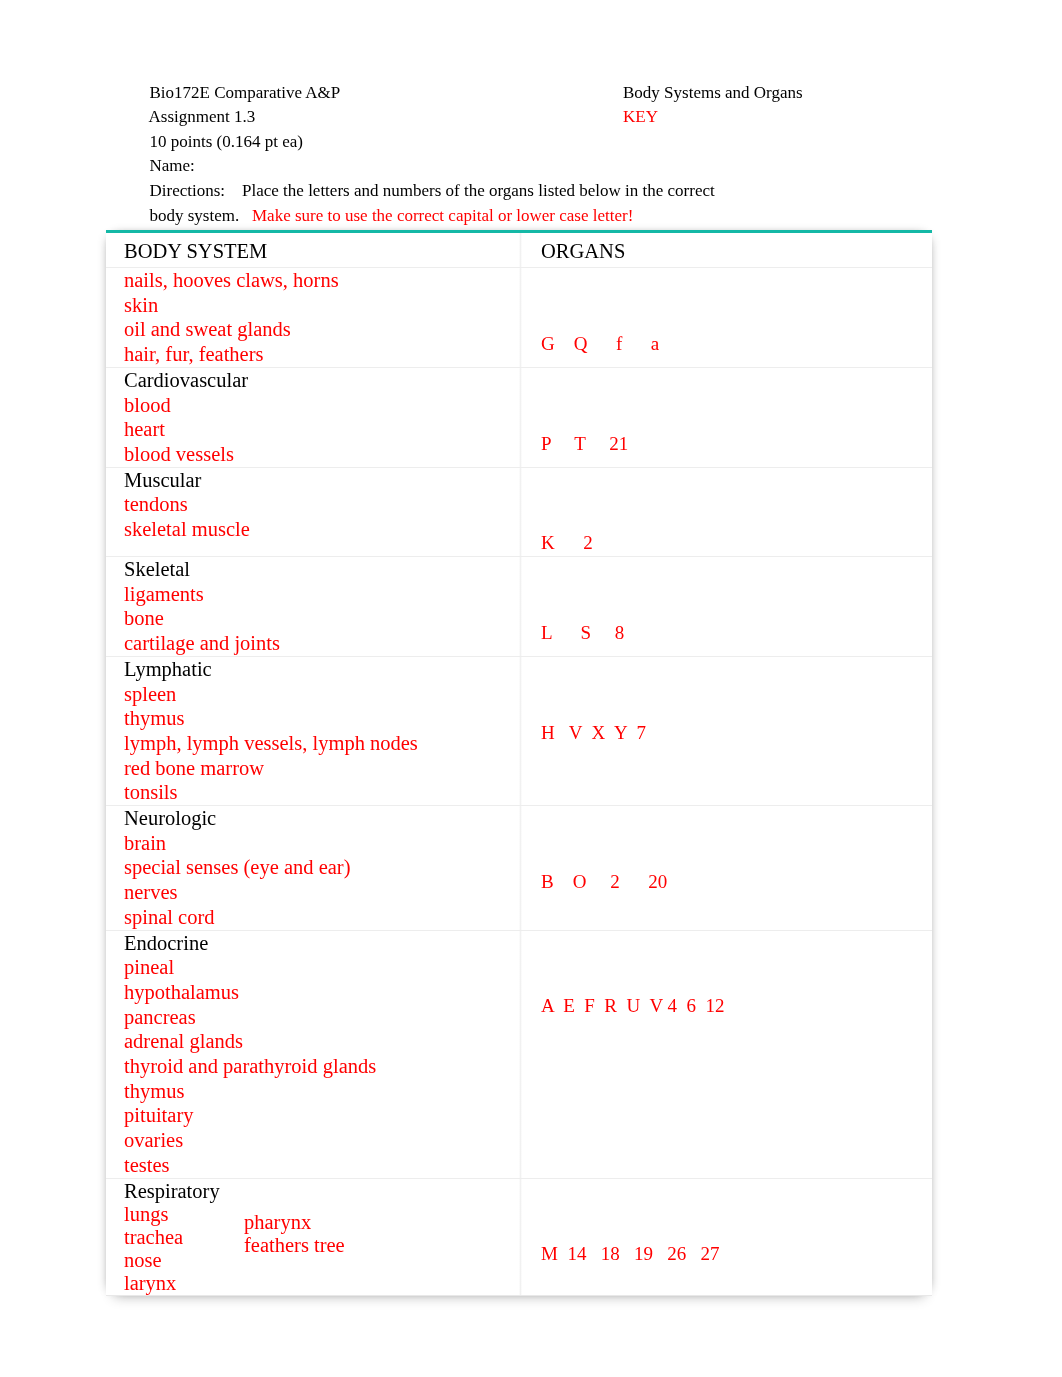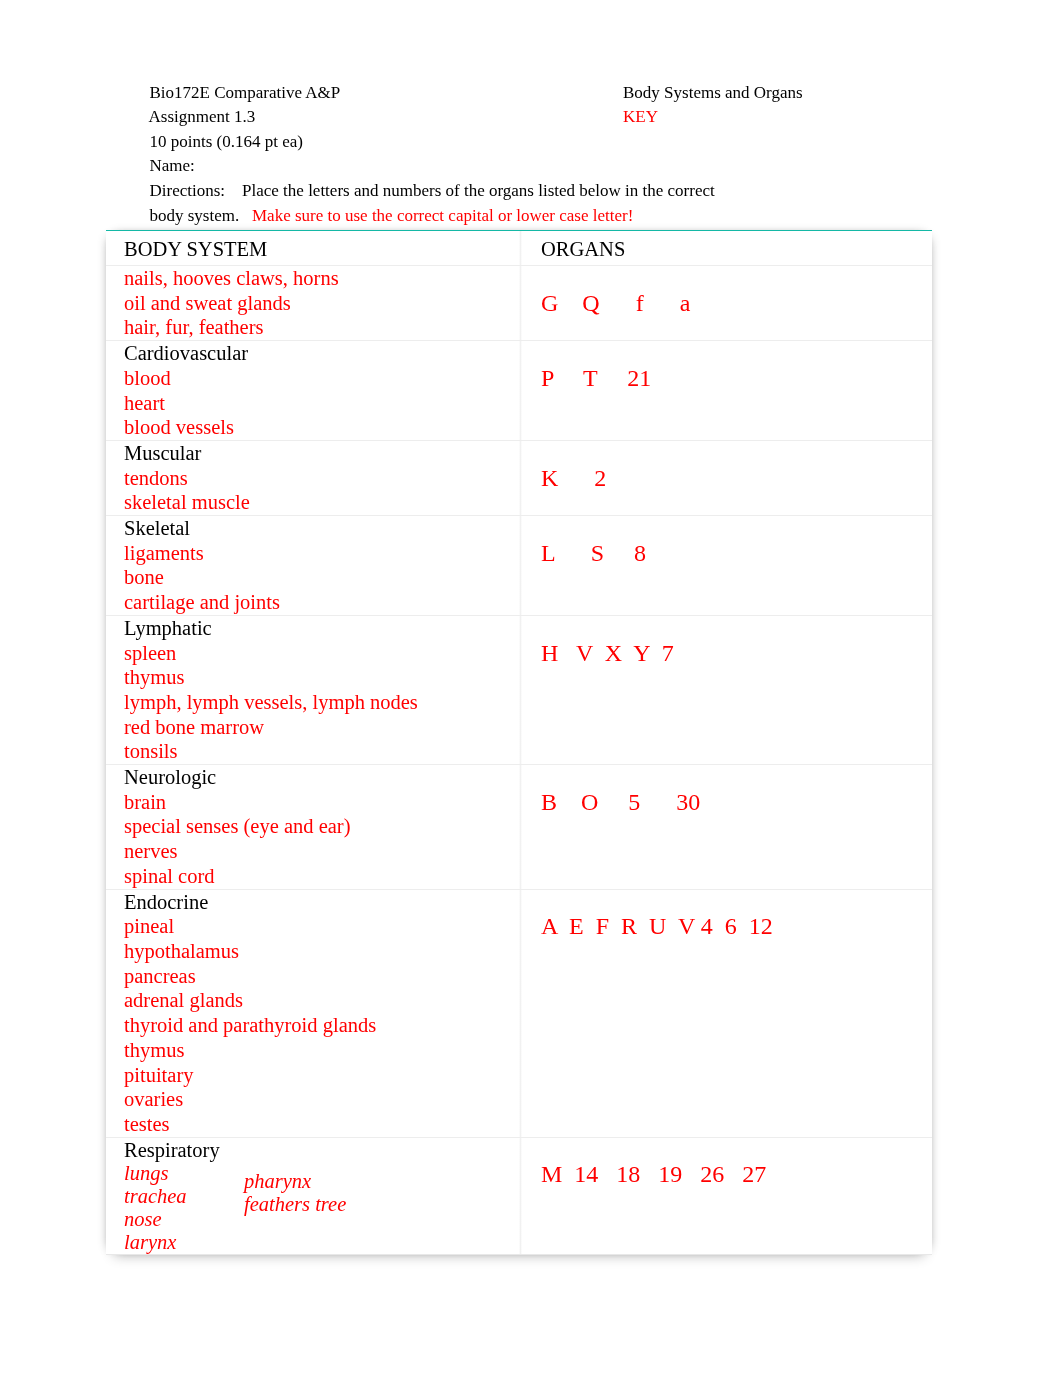--- a/index.html
+++ b/index.html
@@ -46,21 +46,21 @@
   .red {
     color: #ff0000;
   }
 
   
   .doc-table {
     position: absolute;
     left: 106px;
     top: 230px;
     width: 826px;
-    border-top: 1px solid #14b8a6;
+    border-top: 3px solid #14b8a6;
     border-bottom: 1px solid #e8e8e8;
     box-shadow:
       -6px 0 10px -8px rgba(0,0,0,0.30),
        6px 0 10px -8px rgba(0,0,0,0.30),
        0 -5px 9px -8px rgba(0,0,0,0.25),
        0 8px 12px -8px rgba(0,0,0,0.30);
     background: #ffffff;
   }
 
   .trow {
@@ -115,33 +115,33 @@
   }
   .organ-line {
     font-size: 20.5px;
     line-height: 24.7px;
     color: #ff0000;
     white-space: pre;
   }
   .organ-line.two-col {
     line-height: 23px;
     position: relative;
-    font-style: italic;
   }
   .organ-line .sec {
     position: absolute;
     left: 120px;
     top: 8px;
   }
 
   .codes {
-    font-size: 24px;
+    font-size: 19px;
     line-height: 24.7px;
     color: #ff0000;
     white-space: pre;
+    margin-top: 39px;
   }
   .codes-spacer {
     height: 24.7px;
   }
 </style>
 </head>
 <body>
 
 <div class="page">
 
@@ -175,20 +175,21 @@
         <div class="th">BODY SYSTEM</div>
       </div>
       <div class="cell-org">
         <div class="th">ORGANS</div>
       </div>
     </div>
 
     <div class="trow">
       <div class="cell-sys">
         <div class="organ-line">nails, hooves claws, horns</div>
+        <div class="organ-line">skin</div>
         <div class="organ-line">oil and sweat glands</div>
         <div class="organ-line">hair, fur, feathers</div>
       </div>
       <div class="cell-org">
         <div class="codes-spacer"></div>
         <div class="codes">G    Q      f      a</div>
       </div>
     </div>
 
     <div class="trow">
@@ -247,21 +248,21 @@
     <div class="trow">
       <div class="cell-sys">
         <div class="sys-name">Neurologic</div>
         <div class="organ-line">brain</div>
         <div class="organ-line">special senses (eye and ear)</div>
         <div class="organ-line">nerves</div>
         <div class="organ-line">spinal cord</div>
       </div>
       <div class="cell-org">
         <div class="codes-spacer"></div>
-        <div class="codes">B    O     5      30</div>
+        <div class="codes">B    O     2      20</div>
       </div>
     </div>
 
     <div class="trow">
       <div class="cell-sys">
         <div class="sys-name">Endocrine</div>
         <div class="organ-line">pineal</div>
         <div class="organ-line">hypothalamus</div>
         <div class="organ-line">pancreas</div>
         <div class="organ-line">adrenal glands</div>

